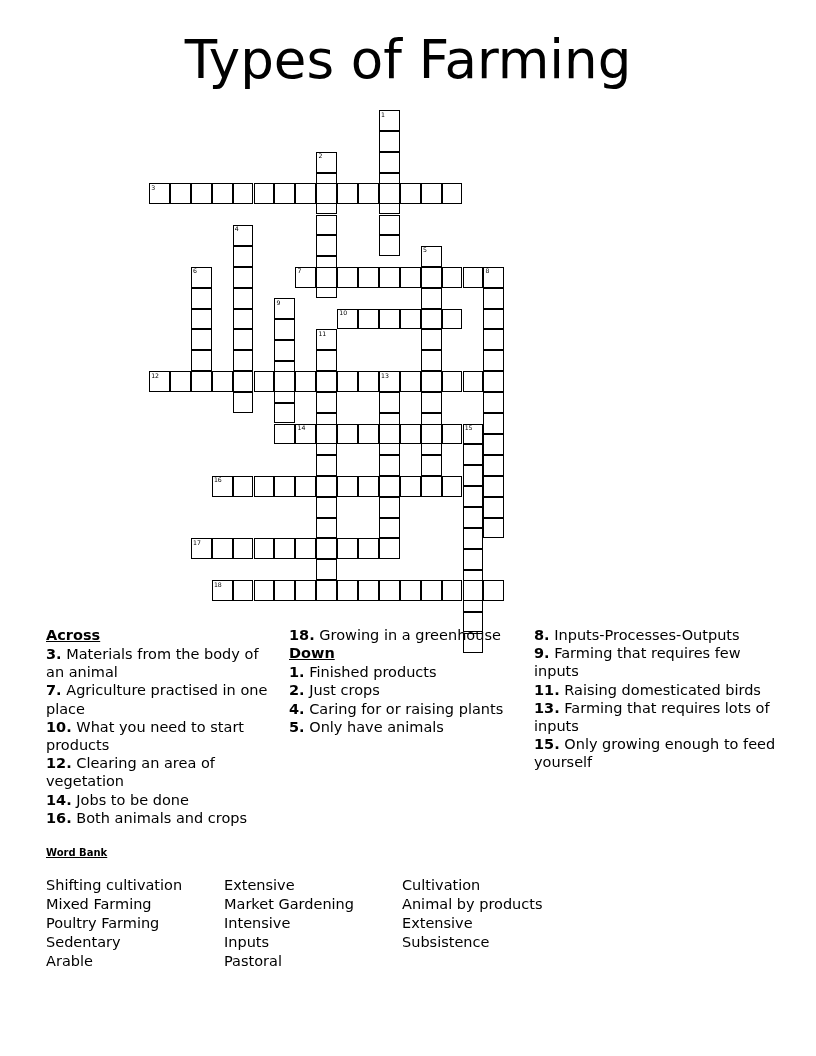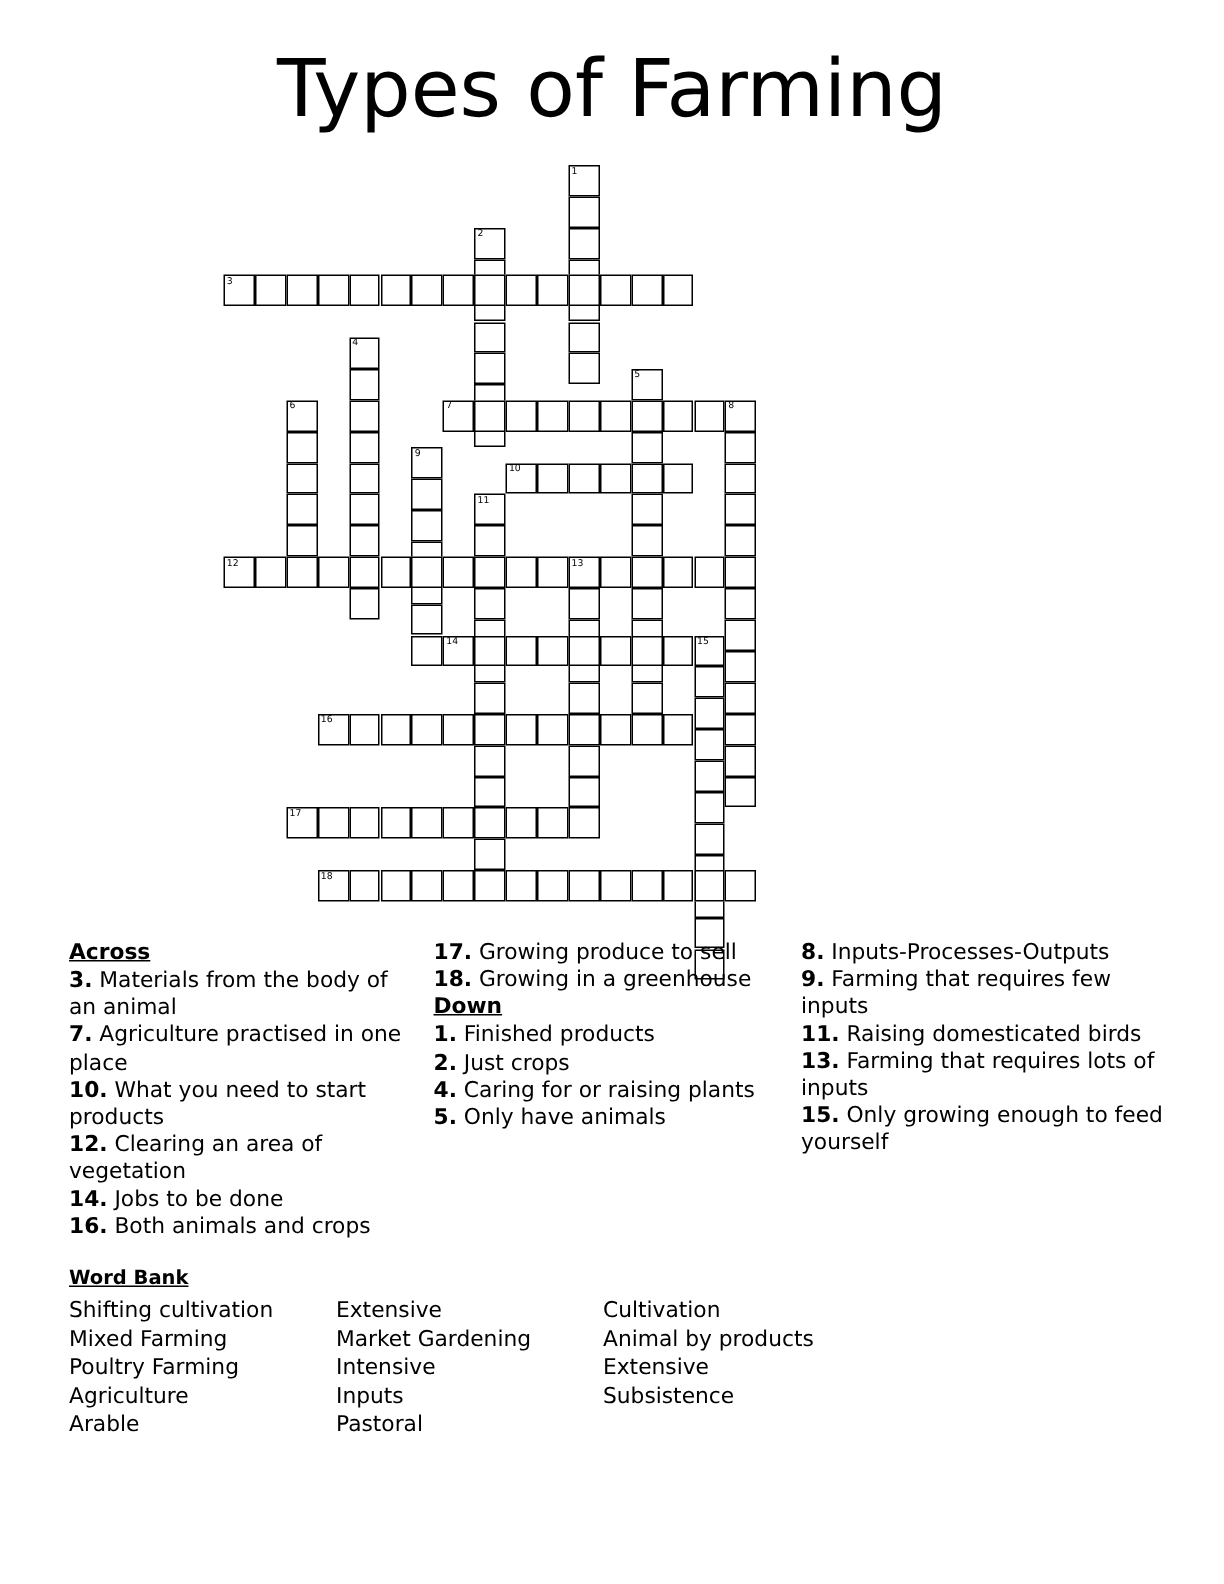--- a/index.html
+++ b/index.html
@@ -91,33 +91,34 @@
   }
 
   
   #word-bank {
     position: absolute;
     left: 46px;
     top: 843px;
     width: 730px;
   }
   #word-bank-heading {
-    font-size: 13px;
+    font-size: 10px;
     font-weight: bold;
     text-decoration: underline;
     line-height: 20px;
     font-family: "DejaVu Sans", sans-serif;
   }
   .wb-columns {
     display: flex;
     margin-top: 2px;
   }
   .wb-col {
     width: 178px;
     box-sizing: border-box;
+    margin-top: 11px;
   }
   .wb-word {
     font-size: 14.5px;
     line-height: 19px;
     font-family: "DejaVu Sans", sans-serif;
   }
 </style>
 </head>
 <body>
 
@@ -338,21 +339,20 @@
     <div class="clue-col clue-col-1">
         <div class="section-heading">Across</div>
         <div class="clue"><span class="num">3.</span><span> Materials from the body of an animal</span></div>
         <div class="clue"><span class="num">7.</span><span> Agriculture practised in one place</span></div>
         <div class="clue"><span class="num">10.</span><span> What you need to start products</span></div>
         <div class="clue"><span class="num">12.</span><span> Clearing an area of vegetation</span></div>
         <div class="clue"><span class="num">14.</span><span> Jobs to be done</span></div>
         <div class="clue"><span class="num">16.</span><span> Both animals and crops</span></div>
       </div>
     <div class="clue-col clue-col-2">
-        <div class="clue"><span class="num">17.</span><span> Growing produce to sell</span></div>
         <div class="clue"><span class="num">18.</span><span> Growing in a greenhouse</span></div>
         <div class="section-heading">Down</div>
         <div class="clue"><span class="num">1.</span><span> Finished products</span></div>
         <div class="clue"><span class="num">2.</span><span> Just crops</span></div>
         <div class="clue"><span class="num">4.</span><span> Caring for or raising plants</span></div>
         <div class="clue"><span class="num">5.</span><span> Only have animals</span></div>
       </div>
     <div class="clue-col clue-col-3">
         <div class="clue"><span class="num">8.</span><span> Inputs-Processes-Outputs</span></div>
         <div class="clue"><span class="num">9.</span><span> Farming that requires few inputs</span></div>
@@ -363,21 +363,21 @@
   </div>
 </div>
 
 <div id="word-bank">
   <div id="word-bank-heading">Word Bank</div>
   <div class="wb-columns">
       <div class="wb-col">
         <div class="wb-word">Shifting cultivation</div>
         <div class="wb-word">Mixed Farming</div>
         <div class="wb-word">Poultry Farming</div>
-        <div class="wb-word">Agriculture</div>
+        <div class="wb-word">Sedentary</div>
         <div class="wb-word">Arable</div>
       </div>
       <div class="wb-col">
         <div class="wb-word">Extensive</div>
         <div class="wb-word">Market Gardening</div>
         <div class="wb-word">Intensive</div>
         <div class="wb-word">Inputs</div>
         <div class="wb-word">Pastoral</div>
       </div>
       <div class="wb-col">

